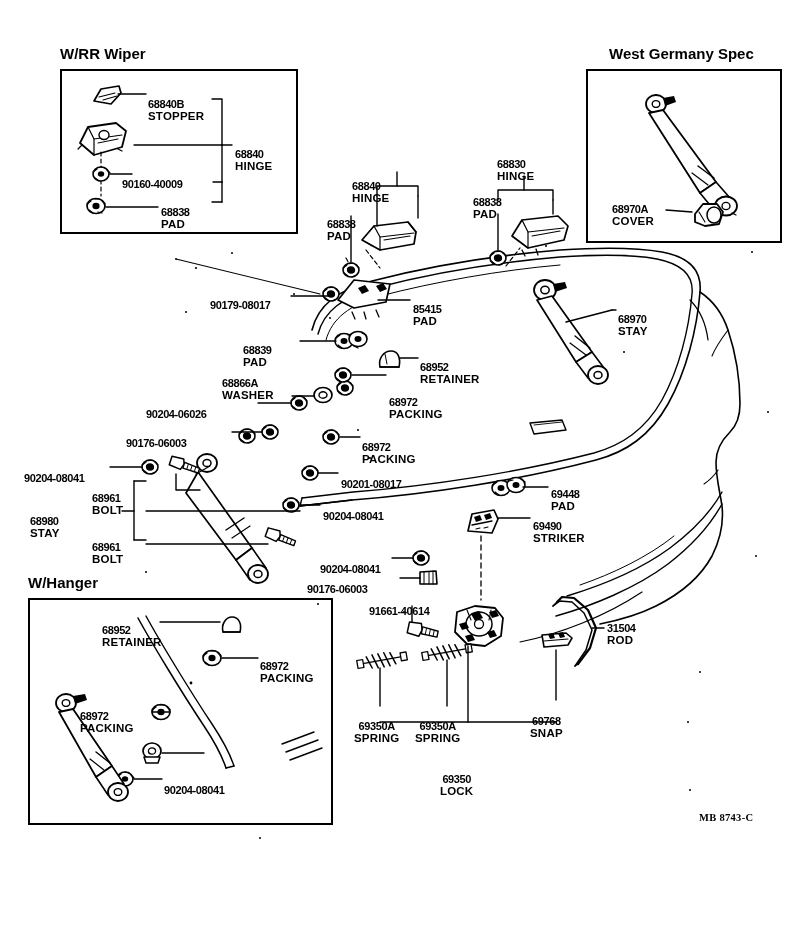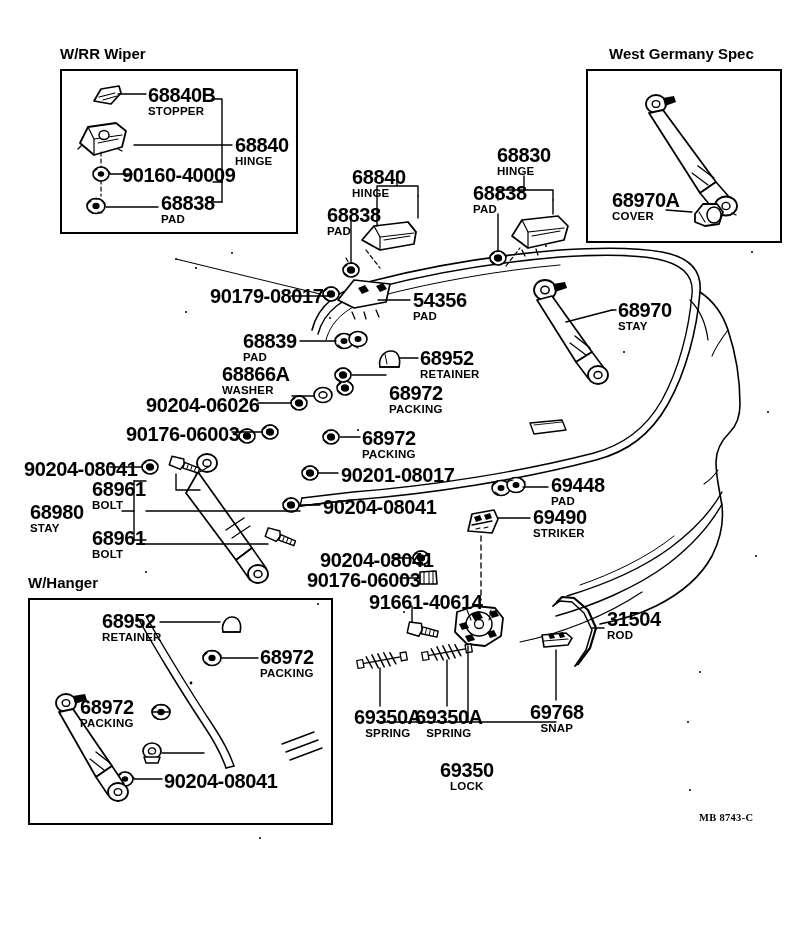--- a/index.html
+++ b/index.html
@@ -6,21 +6,21 @@
   html,body{margin:0;padding:0;background:#ffffff;}
   body{
     width:800px;height:930px;position:relative;overflow:hidden;
     font-family:"Liberation Sans", sans-serif;
     color:#000;
     -webkit-font-smoothing:none;
   }
   #stage{position:absolute;left:0;top:0;width:800px;height:684px;}
   svg.layer{position:absolute;left:0;top:0;width:800px;height:930px;overflow:visible;}
   .lbl{position:absolute;white-space:nowrap;line-height:1;}
-  .pn{font-size:20px;font-weight:bold;letter-spacing:-0.4px;}
+  .pn{font-size:11px;font-weight:bold;letter-spacing:-0.4px;margin-top:14px;}
   .nm{font-size:11.5px;font-weight:bold;letter-spacing:0.2px;margin-top:1px;}
   .boxtitle{font-size:15px;font-weight:bold;letter-spacing:0px;}
   .refer{font-size:17px;font-weight:bold;letter-spacing:0px;line-height:1.25;}
   .code{font-size:10.5px;font-weight:bold;letter-spacing:0.3px;font-family:Liberation Serif, serif;}
   .cen{text-align:center;}
   .insetbox{position:absolute;border:2px solid #000;box-sizing:border-box;}
 </style>
 </head>
 <body>
 
@@ -578,21 +578,21 @@
   <div class="lbl" style="left:497px;top:145px;">
     <div class="pn">68830</div>
     <div class="nm">HINGE</div>
   </div>
   <div class="lbl" style="left:473px;top:183px;">
     <div class="pn">68838</div>
     <div class="nm">PAD</div>
   </div>
   <div class="lbl pn" style="left:210px;top:286px;">90179-08017</div>
   <div class="lbl" style="left:413px;top:290px;">
-    <div class="pn">54356</div>
+    <div class="pn">85415</div>
     <div class="nm">PAD</div>
   </div>
   <div class="lbl" style="left:618px;top:300px;">
     <div class="pn">68970</div>
     <div class="nm">STAY</div>
   </div>
   <div class="lbl" style="left:243px;top:331px;">
     <div class="pn">68839</div>
     <div class="nm">PAD</div>
   </div>

